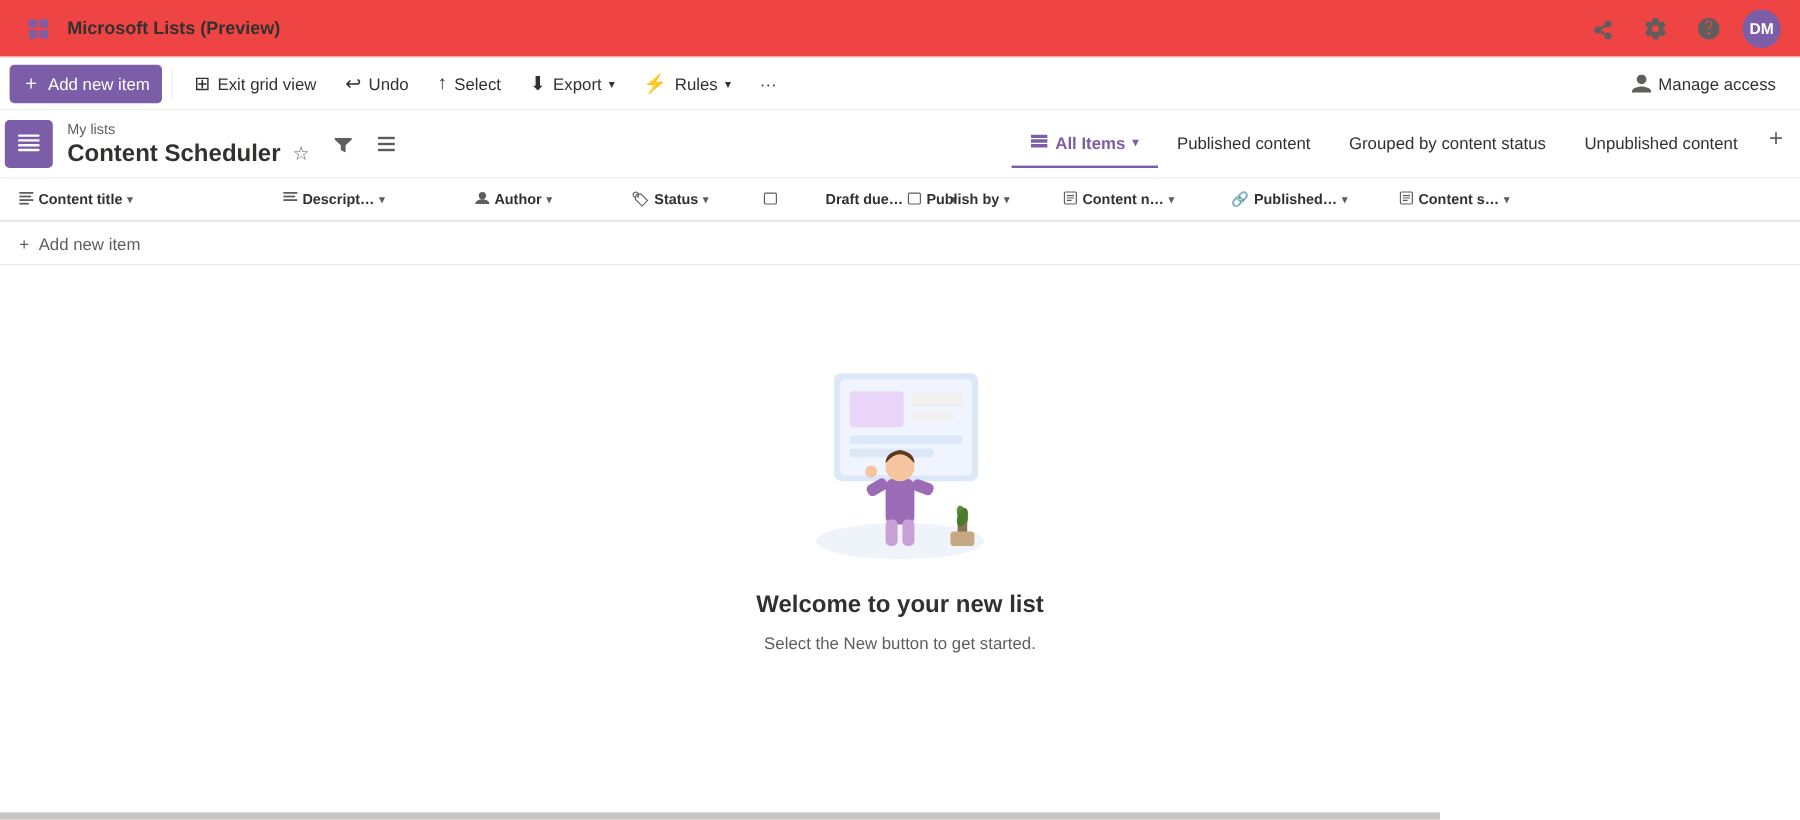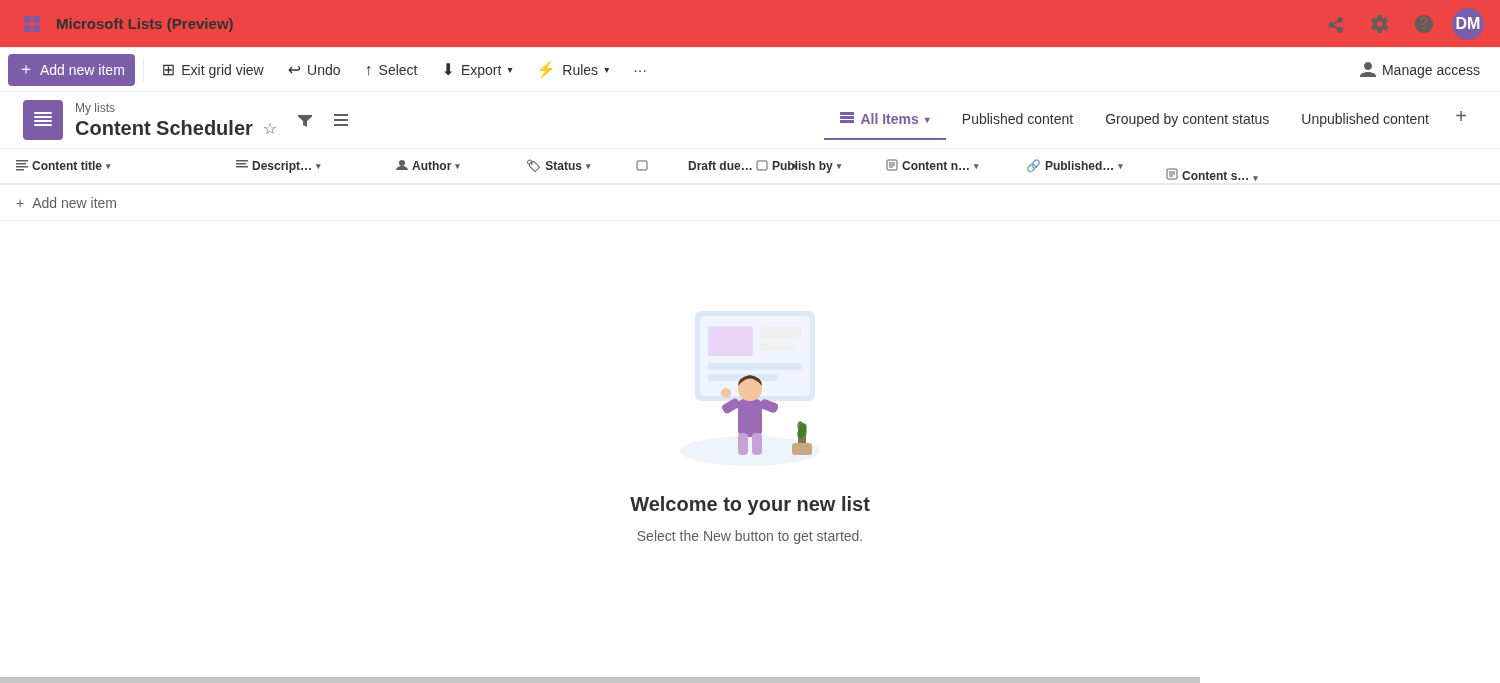--- a/index.html
+++ b/index.html
@@ -36,21 +36,21 @@
       border-radius: 4px;
       cursor: pointer;
       color: #605e5c;
     }
     .avatar {
       width: 32px; height: 32px;
       border-radius: 50%;
       background: #7b5ea7;
       color: #fff;
       display: flex; align-items: center; justify-content: center;
-      font-size: 16px; font-weight: 600;
+      font-size: 13px; font-weight: 600;
       cursor: pointer;
     }
 
     
     .command-bar {
       display: flex;
       align-items: center;
       height: 44px;
       padding: 0 8px;
       background: #fff;
@@ -80,21 +80,21 @@
       background: #edebe9;
       margin: 0 4px;
     }
     .cmd-icon { font-size: 16px; }
     .cmd-chevron { font-size: 10px; }
 
     
     .list-header {
       display: flex;
       align-items: center;
-      padding: 8px 23px;
+      padding: 8px 4px;
       background: #fff;
       border-bottom: 1px solid #edebe9;
       gap: 12px;
     }
     .list-icon {
       width: 40px; height: 40px;
       background: #7b5ea7;
       border-radius: 4px;
       display: flex; align-items: center; justify-content: center;
       color: #fff;
@@ -185,21 +185,21 @@
     .col-chevron { font-size: 9px; color: #605e5c; }
 
     .col-content-title { width: 220px; }
     .col-description { width: 160px; }
     .col-author { width: 130px; }
     .col-status { width: 110px; }
     .col-draft-due { width: 120px; gap: 40px; }
     .col-publish-by { width: 130px; }
     .col-content-notes { width: 140px; }
     .col-published { width: 140px; }
-    .col-content-status { width: 140px; align-items: flex-end; }
+    .col-content-status { width: 140px; }
 
     
     .add-item-row {
       display: flex;
       align-items: center;
       height: 36px;
       padding: 0 0 0 16px;
       border-bottom: 1px solid #edebe9;
       cursor: pointer;
       color: #605e5c;

